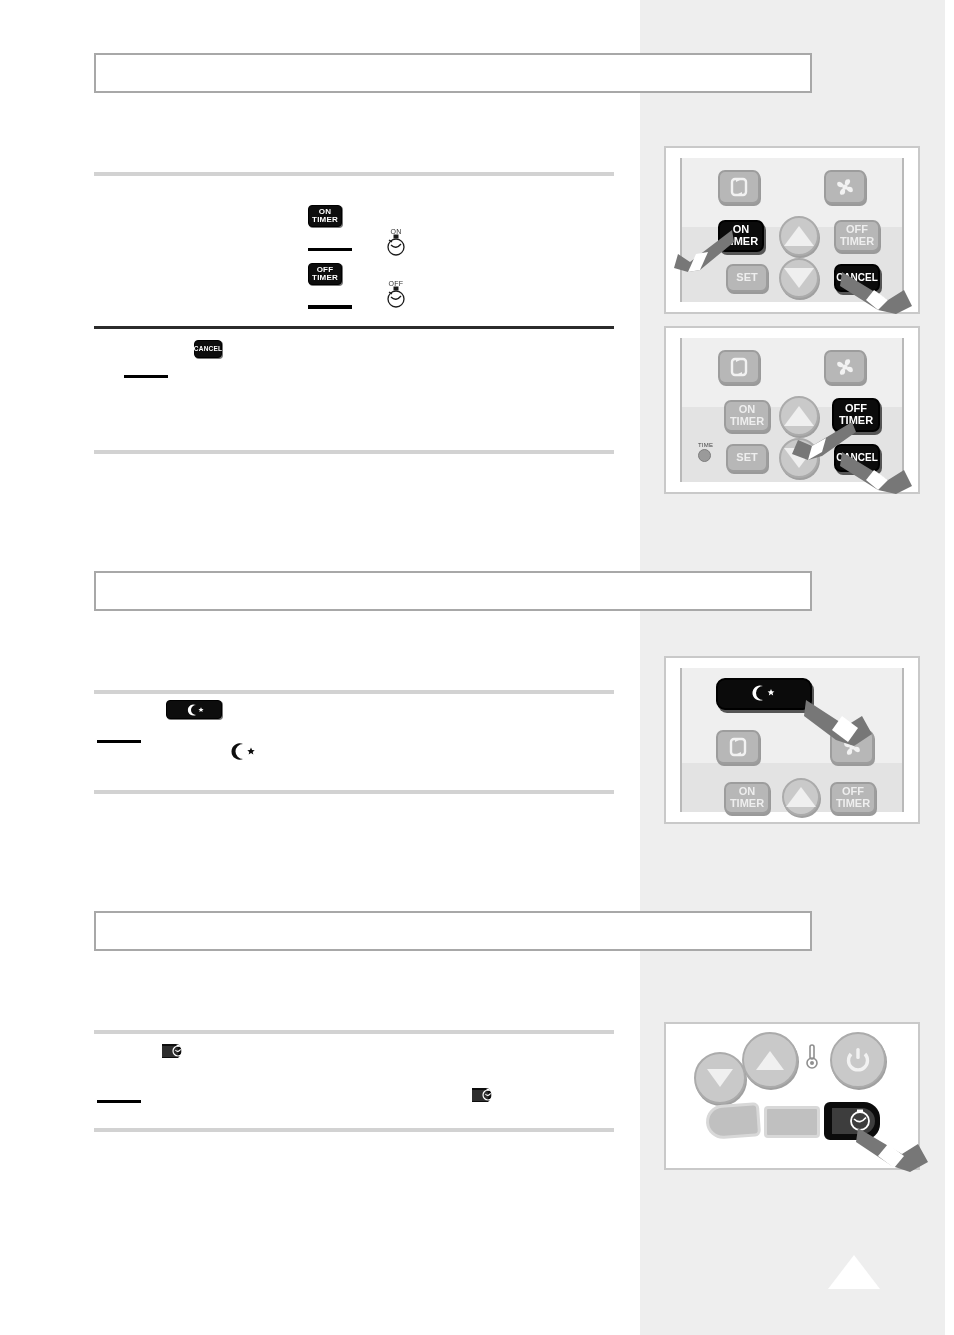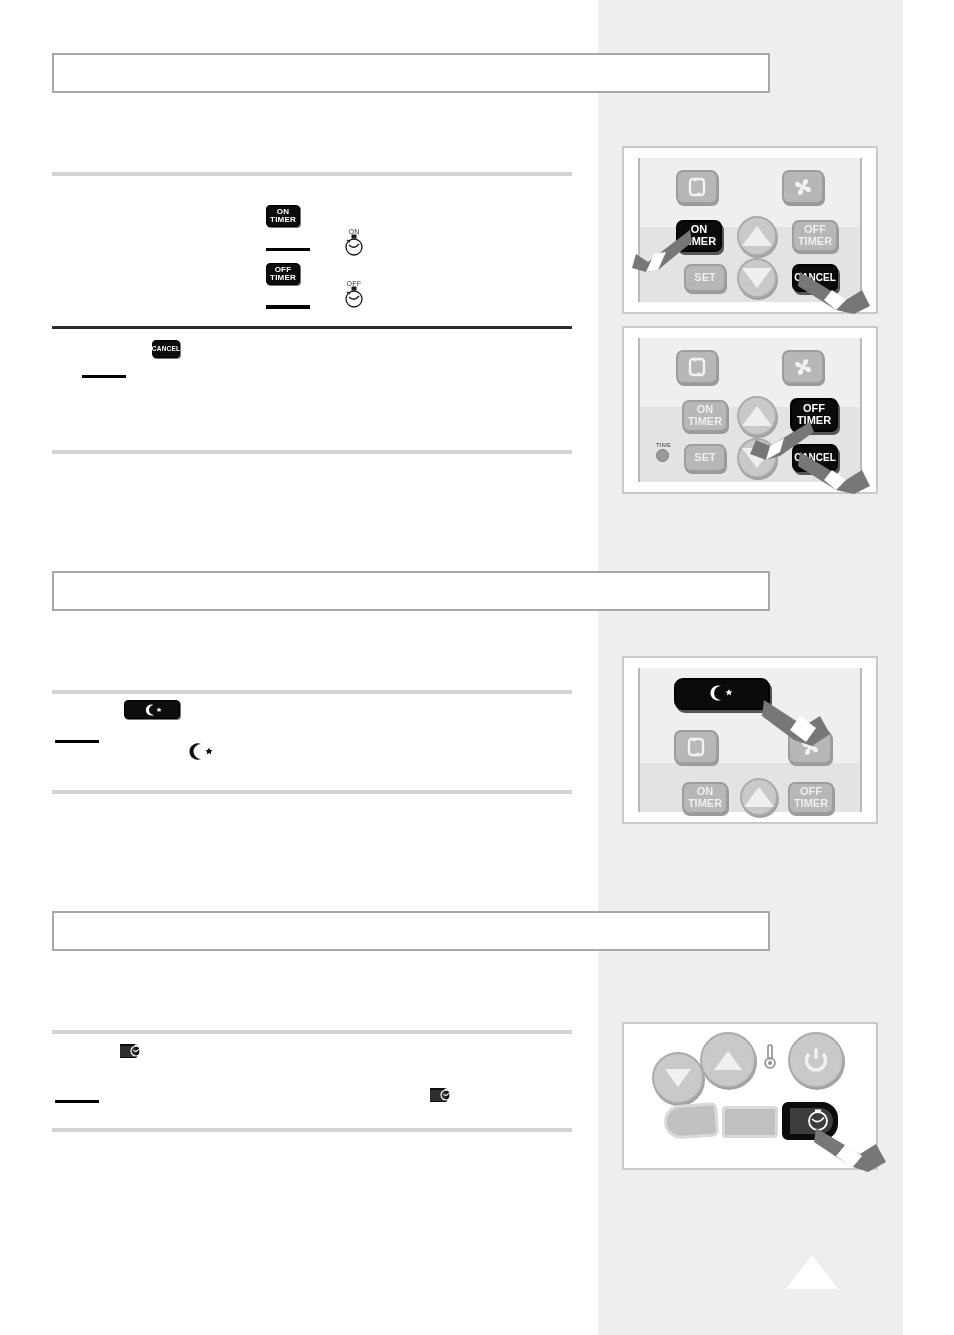--- a/index.html
+++ b/index.html
@@ -1,20 +1,20 @@
 <!DOCTYPE html>
 <html><head>
 <meta charset="utf-8">
 <style>
   html,body{margin:0;padding:0;}
   body{
     width:954px;height:1335px;position:relative;background:#ffffff;
     font-family:"Liberation Sans",sans-serif;overflow:hidden;
   }
-  .page{position:absolute;inset:0;}
+  .page{position:absolute;inset:0;margin-left:42px;}
 
   
   .sidebar{
     position:absolute;left:598px;top:0;width:305px;height:1335px;
     background:#eeeeee;
   }
   .page-marker{
     position:absolute;left:786px;top:1255px;
     width:0;height:0;border-left:26px solid transparent;
     border-right:26px solid transparent;border-bottom:34px solid #ffffff;

